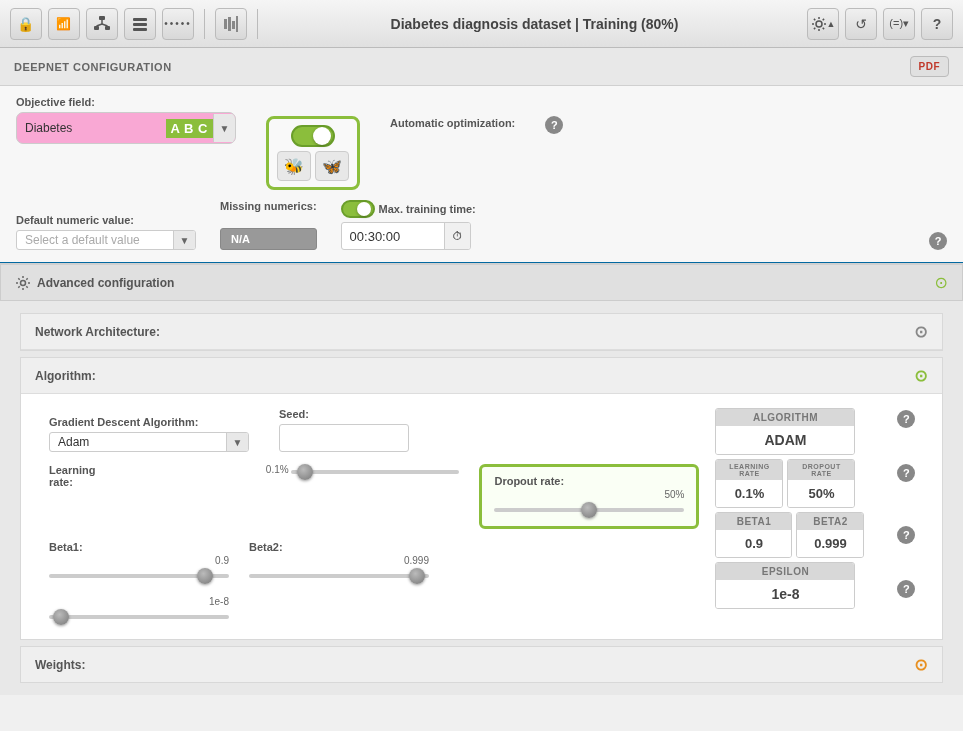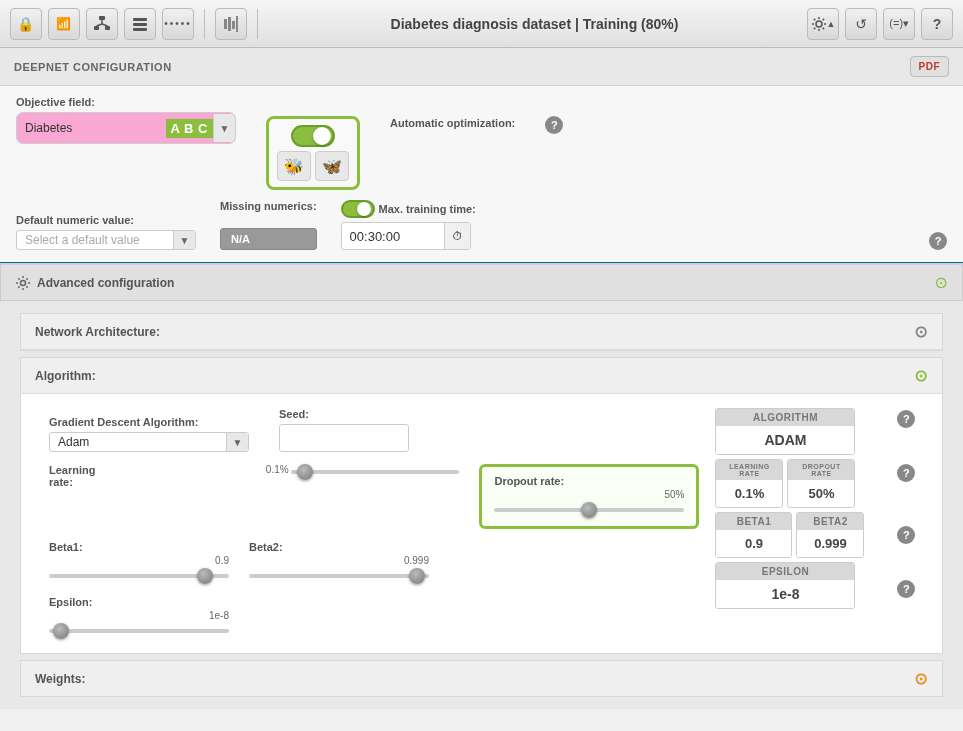--- a/index.html
+++ b/index.html
@@ -571,21 +571,20 @@
                 <span class="param-label">Beta2:</span>
                 <div style="text-align:right; font-size:10px; color:#666; width:180px;">0.999</div>
                 <div style="position:relative; width:180px; height:16px;">
                   <div style="height:4px; background:#ccc; border-radius:2px; margin-top:6px;"></div>
                   <div style="position:absolute; right:4px; top:0; width:16px; height:16px; background:radial-gradient(circle at 40% 35%, #bbb, #777); border-radius:50%; box-shadow:0 1px 3px rgba(0,0,0,0.4);"></div>
                 </div>
               </div>
             </div>
 
             <div style="display:flex;flex-direction:column;gap:2px;">
-              <span class="param-label">Epsilon:</span>
               <div style="text-align:right; font-size:10px; color:#666; width:180px;">1e-8</div>
               <div style="position:relative; width:180px; height:16px;">
                 <div style="height:4px; background:#ccc; border-radius:2px; margin-top:6px;"></div>
                 <div style="position:absolute; left:4px; top:0; width:16px; height:16px; background:radial-gradient(circle at 40% 35%, #bbb, #777); border-radius:50%; box-shadow:0 1px 3px rgba(0,0,0,0.4);"></div>
               </div>
             </div>
 
           </div>
 
           <div style="display:flex; flex-direction:column; gap:4px; min-width:200px;">

